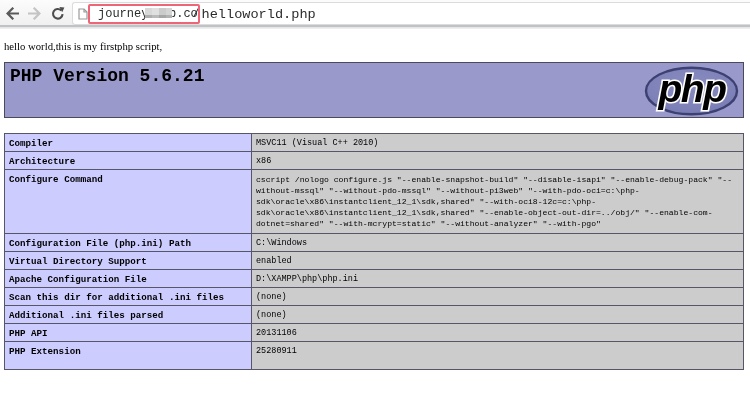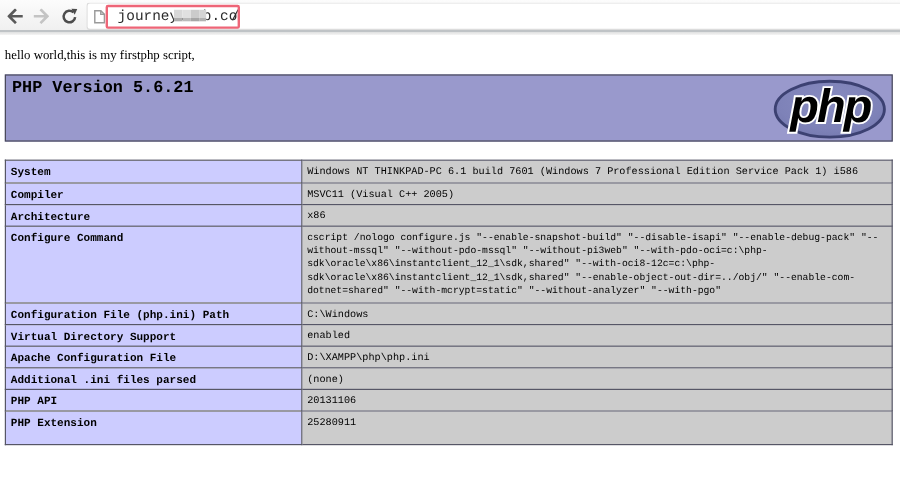--- a/index.html
+++ b/index.html
@@ -11,21 +11,21 @@
 #toolbar .bottomline2{position:absolute;left:0;top:27px;width:750px;height:1px;background:#e6e6e6;}
 #omni{position:absolute;left:72px;top:2px;width:678px;height:23px;background:#ffffff;border:1px solid #dcdcdc;border-right:none;border-radius:3px 0 0 3px;}
 
 #redbox{position:absolute;left:88px;top:4px;width:112px;height:20px;border:2px solid #ee6577;border-radius:2px;}
 div[id=urltext]{position:absolute;top:7px;font-family:Liberation Mono, monospace;font-size:12px;color:#2b2b2b;white-space:pre;}
 .grey2{color:#8a8a8a;}
 #mosaic{position:absolute;left:145px;top:8px;width:27px;height:10px;}
 
 #hello{position:absolute;left:4px;top:40px;font-size:10.7px;color:#000;letter-spacing:0px;white-space:pre;font-family:Liberation Serif, serif;}
 #h1box{position:absolute;left:4px;top:62px;width:740px;height:56px;background:#9999cc;border:1px solid #4a4a5a;}
-#h1box .t{position:absolute;left:5px;top:3px;font-size:14px;font-weight:bold;color:#000;}
+#h1box .t{position:absolute;left:5px;top:3px;font-size:18px;font-weight:bold;color:#000;}
 #phplogo{position:absolute;right:3px;top:3px;}
 
 #tbl{position:absolute;left:4px;top:133px;width:740px;border-collapse:collapse;table-layout:fixed;}
 #tbl td{border:1px solid #565666;font-size:8.5px;line-height:11px;padding:4px 3px 0 4px;vertical-align:top;overflow:hidden;white-space:pre-wrap;font-family:"Liberation Mono",monospace;}
 #tbl td.e{background:#ccccff;font-weight:bold;width:247px;font-size:9.2px;}
 #tbl td.v{background:#cccccc;}
 </style>
 </head>
 <body>
 <div id="toolbar">
@@ -46,20 +46,21 @@
     <path d="M8.4 0 L13.4 0.6 L11.2 5.2 Z" fill="#4d4d4d"></path>
   </svg>
 
   <svg style="position:absolute;left:78px;top:8px" width="10" height="12" viewBox="0 0 10 12">
     <path d="M1 1 H6 L9 4 V11 H1 Z" fill="#ffffff" stroke="#9a9a9a" stroke-width="1.2"></path>
     <path d="M6 1 V4 H9" fill="none" stroke="#9a9a9a" stroke-width="1.2"></path>
   </svg>
   <div id="urltext" style="left:98px">journey.</div>
   <div id="urltext" style="left:169px">b.co</div>
   <div id="urltext" style="left:192.5px" class="grey2">/</div>
+  <div id="urltext" style="left:201.5px;font-size:13.6px" class="grey2">helloworld.php</div>
   <svg id="mosaic" width="27" height="10">
     <rect x="0" y="0" width="7" height="7" fill="#d8d8d8"></rect>
       <rect x="7" y="0" width="7" height="7" fill="#e0e0e0"></rect>
       <rect x="14" y="0" width="7" height="7" fill="#cbcbcb"></rect>
       <rect x="21" y="0" width="6" height="7" fill="#d4d4d4"></rect>
     <rect x="0" y="7" width="7" height="3" fill="#aeaeae"></rect>
       <rect x="7" y="7" width="7" height="3" fill="#bababa"></rect>
       <rect x="14" y="7" width="7" height="3" fill="#a6a6a6"></rect>
       <rect x="21" y="7" width="6" height="3" fill="#b2b2b2"></rect>
   </svg>
@@ -78,27 +79,23 @@
         <stop offset="1" stop-color="#6d72a8"></stop>
       </radialGradient>
     </defs>
     <ellipse cx="48.5" cy="25" rx="45.5" ry="23.3" fill="url(#eg)" stroke="#3c4172" stroke-width="2.4"></ellipse>
     <text x="49" y="36" text-anchor="middle" font-family="Liberation Sans, sans-serif" font-weight="bold" font-style="italic" font-size="39" fill="#000000" stroke="#ffffff" stroke-width="3.2" paint-order="stroke" letter-spacing="-1.5">php</text>
   </svg>
 </div>
 
 <table id="tbl">
   <tbody>
-      <tr style="height:19px">
-        <td class="e">System</td>
-        <td class="v">Windows NT THINKPAD-PC 6.1 build 7601 (Windows 7 Professional Edition Service Pack 1) i586</td>
-      </tr>
   <tr style="height:18px">
         <td class="e">Compiler</td>
-        <td class="v">MSVC11 (Visual C++ 2005)</td>
+        <td class="v">MSVC11 (Visual C++ 2010)</td>
       </tr>
   <tr style="height:18px">
         <td class="e">Architecture</td>
         <td class="v">x86</td>
       </tr>
   <tr style="height:64px">
         <td class="e">Configure Command</td>
         <td class="v" style="font-size:8.1px;white-space:nowrap">cscript /nologo configure.js "--enable-snapshot-build" "--disable-isapi" "--enable-debug-pack" "--<br>without-mssql" "--without-pdo-mssql" "--without-pi3web" "--with-pdo-oci=c:\php-<br>sdk\oracle\x86\instantclient_12_1\sdk,shared" "--with-oci8-12c=c:\php-<br>sdk\oracle\x86\instantclient_12_1\sdk,shared" "--enable-object-out-dir=../obj/" "--enable-com-<br>dotnet=shared" "--with-mcrypt=static" "--without-analyzer" "--with-pgo"</td>
       </tr>
   <tr style="height:18px">
@@ -107,20 +104,24 @@
       </tr>
   <tr style="height:18px">
         <td class="e">Virtual Directory Support</td>
         <td class="v">enabled</td>
       </tr>
   <tr style="height:18px">
         <td class="e">Apache Configuration File</td>
         <td class="v">D:\XAMPP\php\php.ini</td>
       </tr>
   <tr style="height:18px">
+        <td class="e">Scan this dir for additional .ini files</td>
+        <td class="v">(none)</td>
+      </tr>
+  <tr style="height:18px">
         <td class="e">Additional .ini files parsed</td>
         <td class="v">(none)</td>
       </tr>
   <tr style="height:18px">
         <td class="e">PHP API</td>
         <td class="v">20131106</td>
       </tr>
   <tr style="height:28px">
         <td class="e">PHP Extension</td>
         <td class="v">25280911</td>

